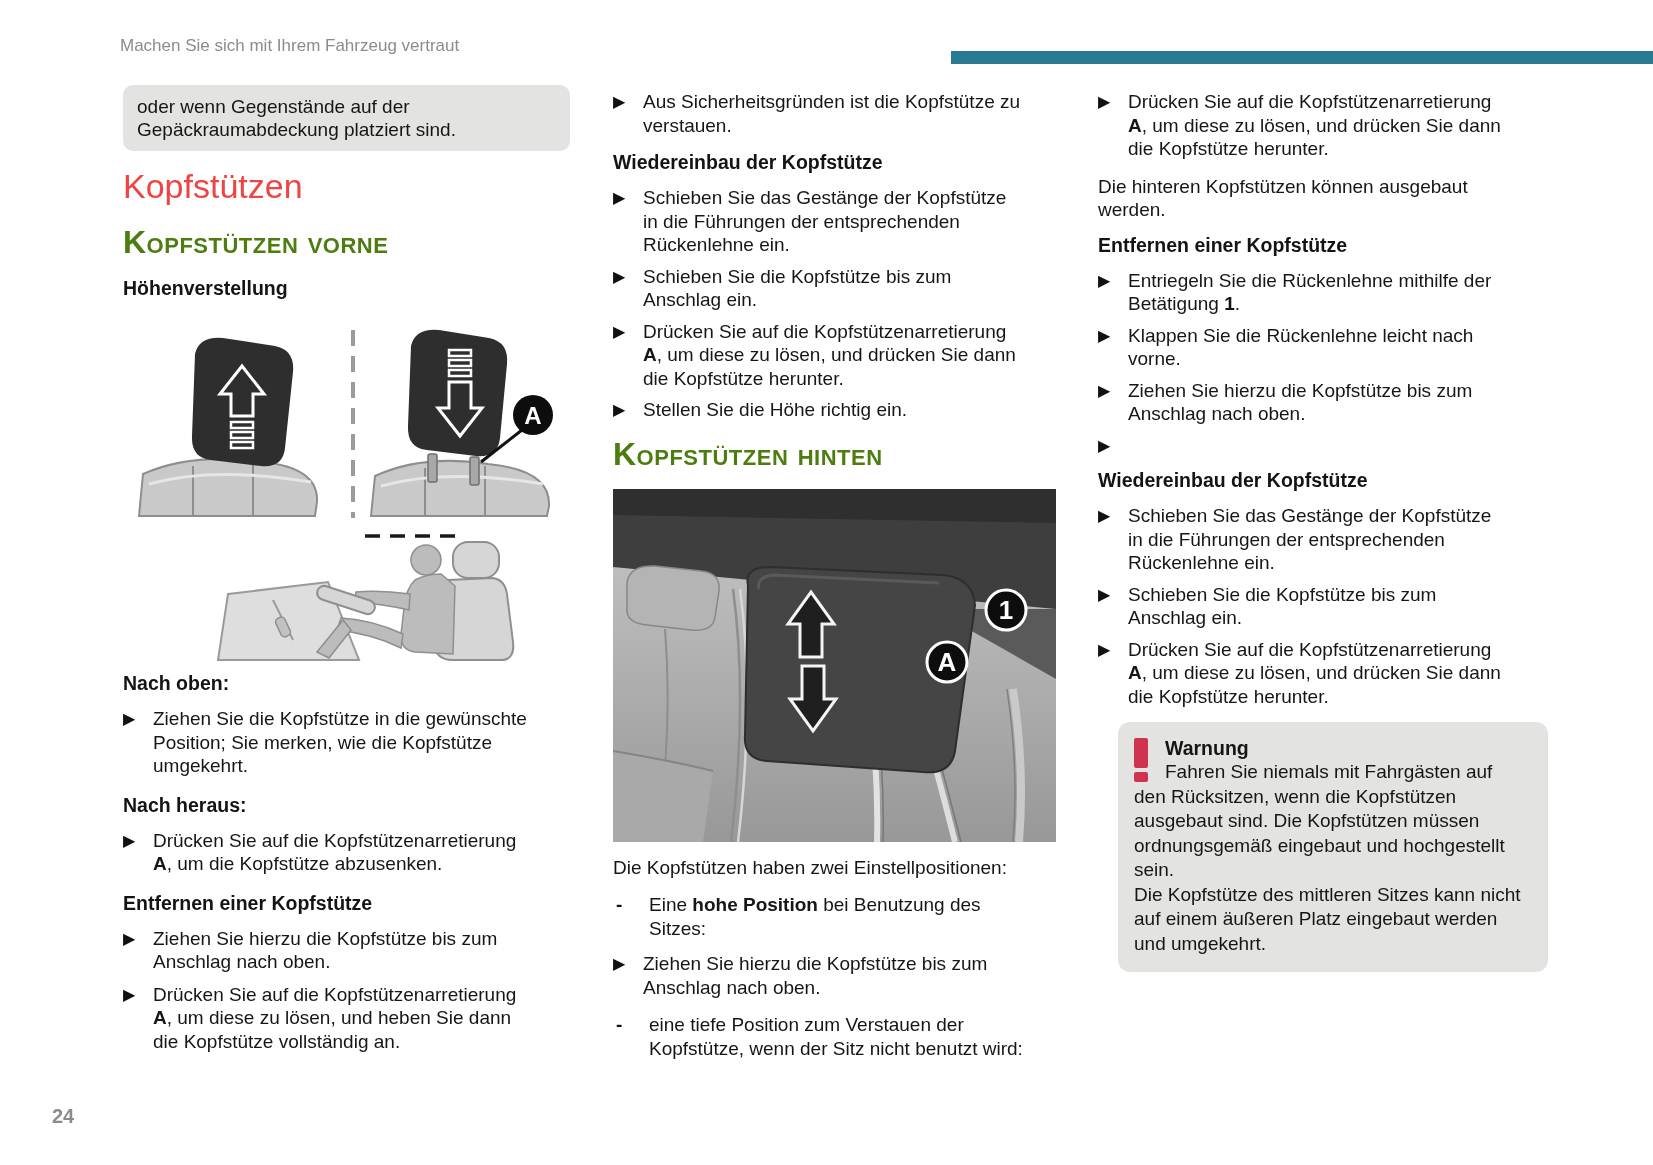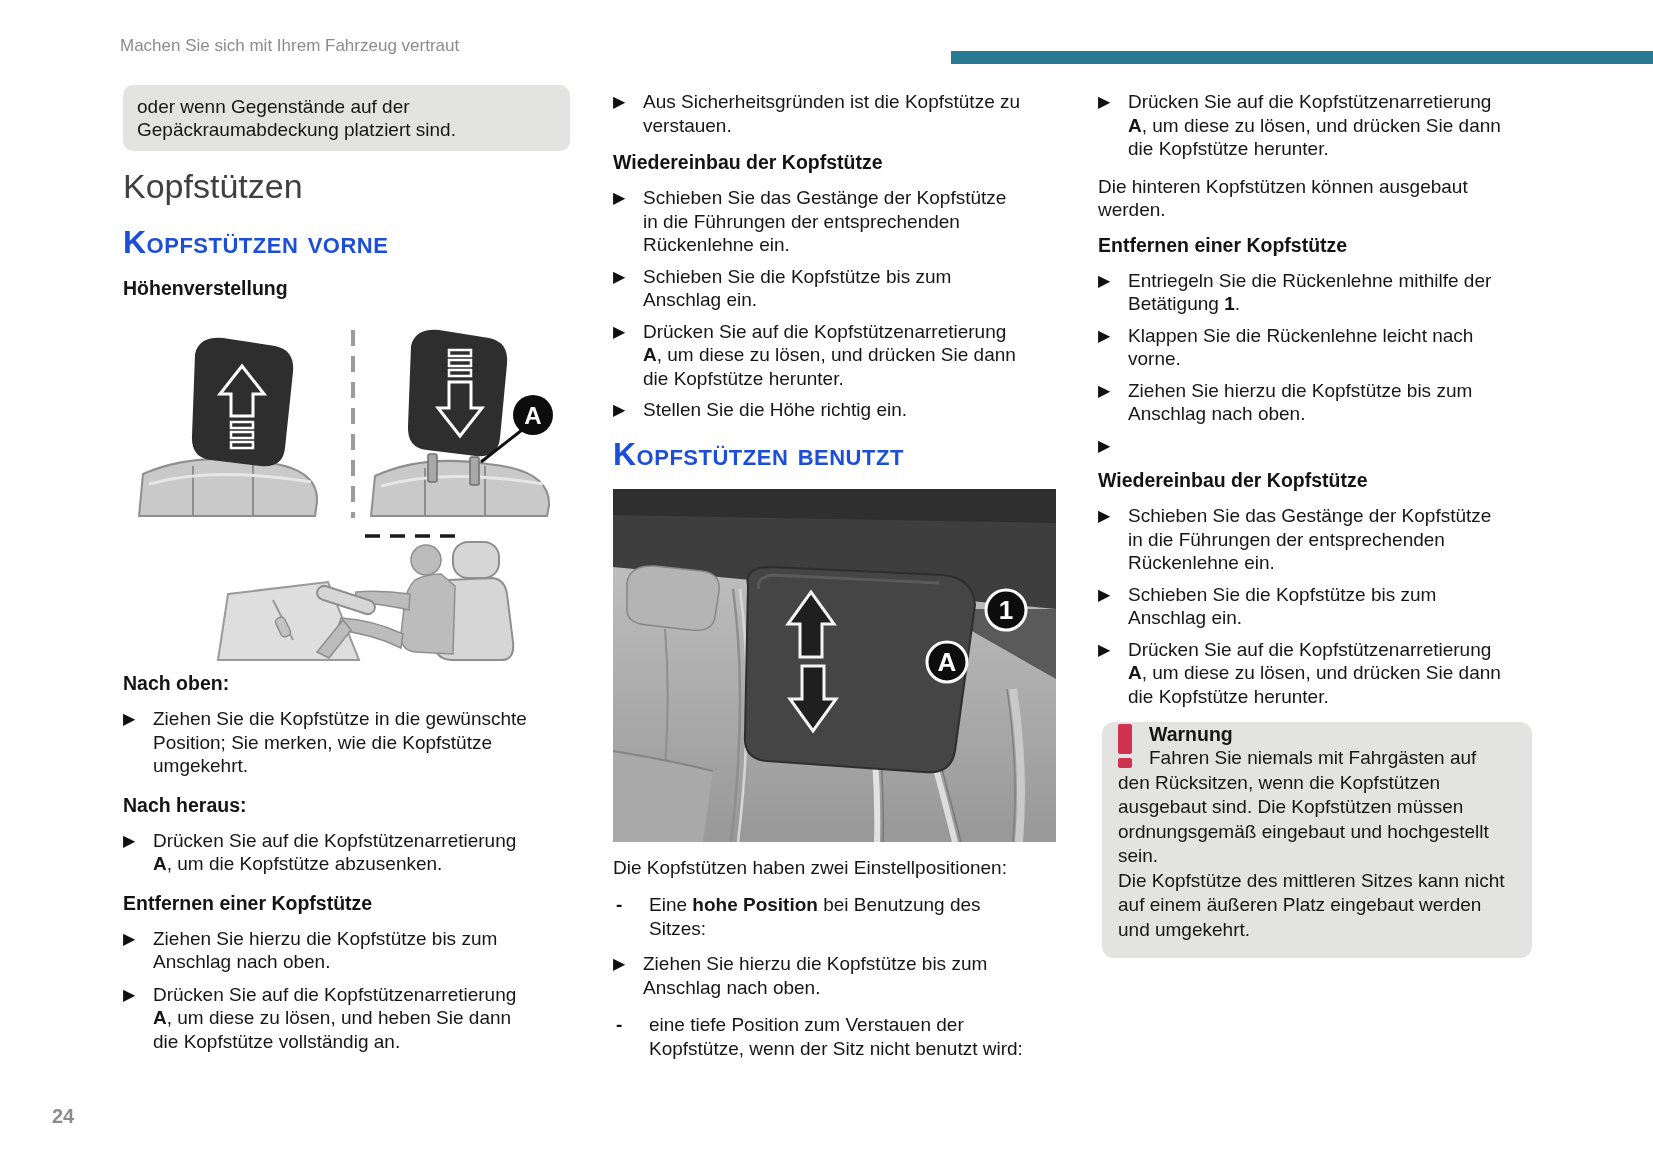--- a/index.html
+++ b/index.html
@@ -9,39 +9,39 @@
   .teal-bar{position:absolute;left:951px;top:51px;width:702px;height:13px;background:#287a92;}
   .pagenum{position:absolute;left:52px;top:1105px;font-size:20px;font-weight:bold;color:#8c8c8c;}
 
   .col{position:absolute;top:85px;}
   .col-left{left:123px;width:447px;}
   .col-mid{left:613px;width:449px;}
   .col-right{left:1098px;width:447px;}
 
   .note-box{background:#e3e3e1;border-radius:10px;padding:10px 14px;
             font-size:19px;line-height:23px;white-space:pre;}
-  .h1{margin-top:16px;font-size:34px;font-weight:400;color:#404040;}
-  .h2{margin-top:18px;font-size:32px;font-weight:bold;font-variant:small-caps;letter-spacing:.5px;color:#1d4ed8;}
+  .h1{margin-top:16px;font-size:34px;font-weight:400;color:#ef4444;}
+  .h2{margin-top:18px;font-size:32px;font-weight:bold;font-variant:small-caps;letter-spacing:.5px;color:#4d7c0f;}
   .h3{font-size:19.5px;font-weight:bold;color:#141414;}
   .mt16{margin-top:16px;} .mt12{margin-top:12px;} .mt14{margin-top:14px;}
   .para{white-space:pre;font-size:19px;line-height:23.5px;}
 
   .b-row{display:flex;align-items:flex-start;}
   .tri{flex:0 0 30px;font-size:16px;line-height:23.5px;color:#111;}
   .dash{flex:0 0 33px;font-size:19px;font-weight:bold;line-height:23.5px;color:#111;padding-left:3px;}
   .btxt{white-space:pre;font-size:19px;line-height:23.5px;}
   .btxt b{font-weight:bold;}
 
   .fig{display:block;}
   .fig-front{margin-top:16px;}
   .fig-driver{margin-top:4px;}
   .fig-rear{margin-top:16px;}
 
-  .warning-box{margin-top:14px;margin-left:4px;width:400px;background:#e3e3e1;border-radius:12px;
-               padding:0 14px 16px 16px;}
+  .warning-box{margin-top:14px;margin-left:20px;width:400px;background:#e3e3e1;border-radius:12px;
+               padding:14px 14px 16px 16px;}
   .warn-icon{float:left;width:16px;height:44px;margin-right:15px;margin-top:2px;}
   .warn-icon .bar{width:14px;height:30px;background:#cf3350;border-radius:2px;}
   .warn-icon .dot{width:14px;height:10px;background:#cf3350;border-radius:2px;margin-top:4px;}
   .warning-title{font-size:19.5px;font-weight:bold;line-height:24px;}
   .warning-text{white-space:pre;font-size:19px;line-height:24.5px;}
 </style>
 </head>
 <body>
 
 <div class="page">
@@ -155,21 +155,21 @@
     <div class="b-row" style="margin-top:8px">
       <span class="tri">▶</span>
       <div class="btxt"><span>Drücken Sie auf die Kopfstützenarretierung
 </span><b>A</b><span>, um diese zu lösen, und drücken Sie dann
 die Kopfstütze herunter.</span></div>
     </div>
     <div class="b-row" style="margin-top:8px">
       <span class="tri">▶</span>
       <div class="btxt"><span>Stellen Sie die Höhe richtig ein.</span></div>
     </div>
-    <div class="h2" style="margin-top:14px">Kopfstützen benutzt</div>
+    <div class="h2" style="margin-top:14px">Kopfstützen hinten</div>
 
     <svg class="fig fig-rear" width="443" height="353" viewBox="0 0 443 353">
       <defs>
         <linearGradient id="seatGrad" x1="0" y1="0" x2="0" y2="1">
           <stop offset="0" stop-color="#c8c8c8"></stop>
           <stop offset="1" stop-color="#989898"></stop>
         </linearGradient>
       </defs>
       <rect x="0" y="0" width="443" height="353" fill="url(#seatGrad)"></rect>
       <polygon points="0,0 443,0 443,120 0,78" fill="#3e3e3e"></polygon>

